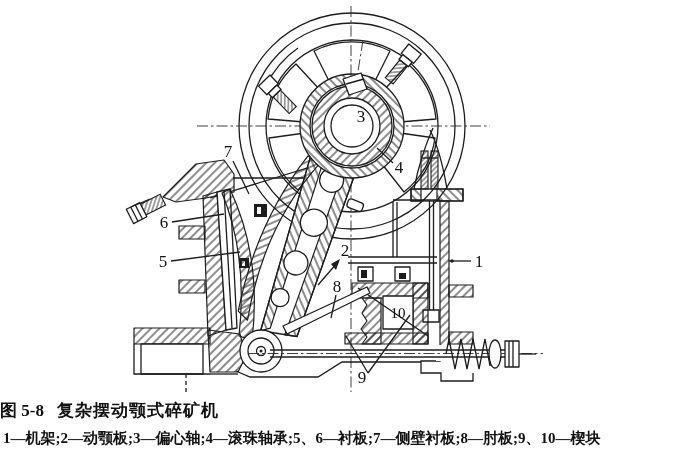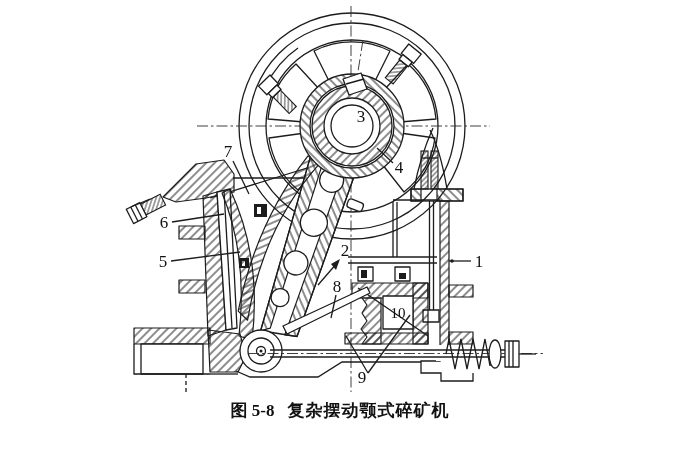--- a/index.html
+++ b/index.html
@@ -1,19 +1,19 @@
 <!DOCTYPE html>
 <html><head>
 <meta charset="utf-8">
 <style>
   html,body{margin:0;padding:0;background:#e8e8e8;}
   .page{width:680px;height:462px;background:#fff;position:relative;overflow:hidden;
         font-family:"Liberation Serif",serif;color:#111;}
   .figure-svg{position:absolute;top:0;left:0;}
-  .caption{position:absolute;top:399px;left:0;width:680px;text-align:center;
+  .caption{position:absolute;top:399px;left:0;width:680px;text-align:left;
            font-size:17px;font-weight:bold;letter-spacing:1px;}
   .caption .num{margin-right:13px;letter-spacing:0;}
   .legend{position:absolute;top:429px;left:3px;width:676px;font-size:15px;
           font-weight:bold;white-space:nowrap;letter-spacing:0;}
   .s{stroke:#1c1c1c;fill:none;stroke-width:1.3;}
   .wh{fill:#fff;stroke:#1c1c1c;stroke-width:1.3;stroke-linejoin:round;}
   .h1{fill:url(#p1);stroke:#1c1c1c;stroke-width:1.2;stroke-linejoin:round;}
   .h2{fill:url(#p2);stroke:#1c1c1c;stroke-width:1.2;stroke-linejoin:round;}
   .h3{fill:url(#p3);stroke:#1c1c1c;stroke-width:1.1;}
   .cl{stroke:#2a2a2a;fill:none;stroke-width:0.9;stroke-dasharray:11 3 2.5 3;}
@@ -216,14 +216,15 @@
     <text class="lbl" x="362" y="383">9</text>
 
     <text class="lbl lbl10" x="398" y="318">10</text>
   </g>
 </svg>
 
 <div class="caption">
   <span class="num">图 5-8</span><span>复杂摆动颚式碎矿机</span>
 </div>
 
+<div class="legend">1—机架;2—动颚板;3—偏心轴;4—滚珠轴承;5、6—衬板;7—侧壁衬板;8—肘板;9、10—楔块</div>
 
 </div>
 
 </body></html>

